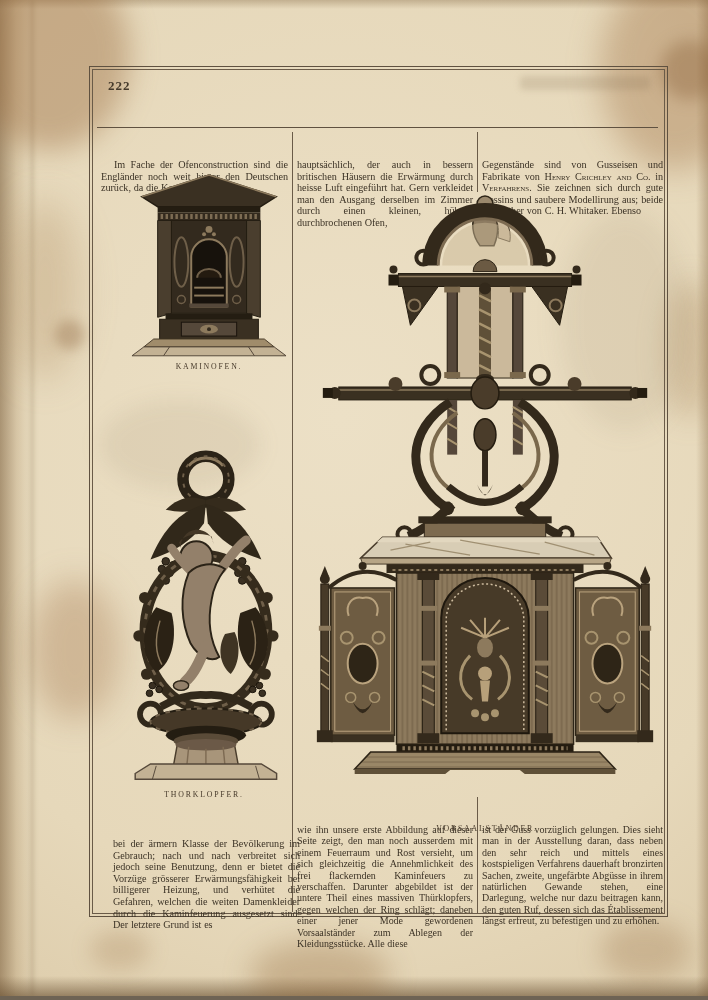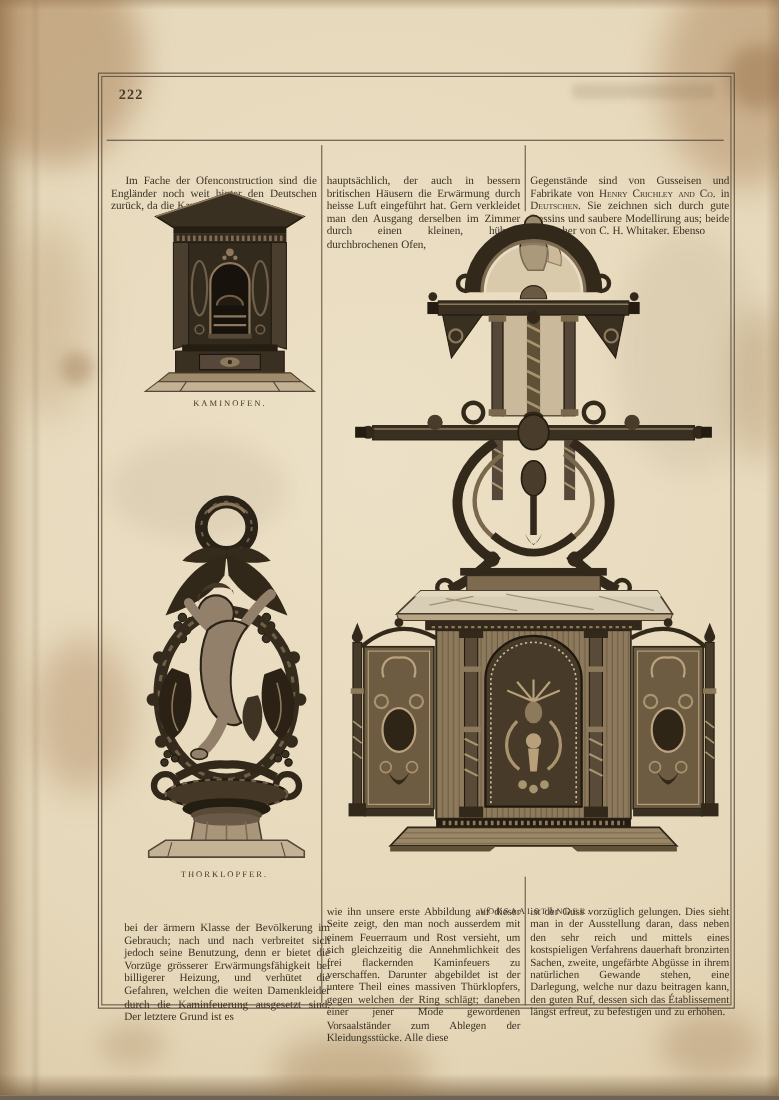--- a/index.html
+++ b/index.html
@@ -185,21 +185,21 @@
     </svg>
   </div>
   <div class="caption" style="left:118px;top:790px;width:172px;">THORKLOPFER.</div>
 
   <div class="para" style="left:113px;top:811px;width:187px;">bei der ärmern Klasse der Bevölkerung im Gebrauch; nach und nach verbreitet sich jedoch seine Benutzung, denn er bietet die Vorzüge grösserer Erwärmungsfähigkeit bei billigerer Heizung, und verhütet die Gefahren, welchen die weiten Damenkleider durch die Kaminfeuerung ausgesetzt sind. Der letztere Grund ist es</div>
 
   <div class="para" style="left:297px;top:132px;width:176px;">hauptsächlich, der auch in bessern britischen Häusern die Erwärmung durch heisse Luft eingeführt hat. Gern verkleidet man den Ausgang derselben im Zimmer durch einen kleinen, hübsch durchbrochenen Ofen,</div>
   <div class="para" style="left:297px;top:797px;width:176px;font-size:10px;line-height:11.4px;">wie ihn unsere erste Abbildung auf dieser Seite zeigt, den man noch ausserdem mit einem Feuerraum und Rost versieht, um sich gleichzeitig die Annehmlichkeit des frei flackernden Kaminfeuers zu verschaffen. Darunter abgebildet ist der untere Theil eines massiven Thürklopfers, gegen welchen der Ring schlägt; daneben einer jener Mode gewordenen Vorsaalständer zum Ablegen der Kleidungsstücke. Alle diese</div>
 
   <div class="para" style="left:482px;top:132px;width:181px;">
-    <span>Gegenstände sind von Gusseisen und Fabrikate von </span><span class="sc">Henry Crichley and Co.</span><span> in </span><span class="sc">Deutschen</span><span>. Sie zeichnen sich durch gute Dessins und saubere Modellirung aus; beide rühren her von C. H. Whitaker. Ebenso</span>
+    <span>Gegenstände sind von Gusseisen und Fabrikate von </span><span class="sc">Henry Crichley and Co.</span><span> in </span><span class="sc">Verfahrens</span><span>. Sie zeichnen sich durch gute Dessins und saubere Modellirung aus; beide rühren her von C. H. Whitaker. Ebenso</span>
   </div>
   <div class="para" style="left:482px;top:797px;width:181px;font-size:10px;line-height:11.4px;">ist der Guss vorzüglich gelungen. Dies sieht man in der Ausstellung daran, dass neben den sehr reich und mittels eines kostspieligen Verfahrens dauerhaft bronzirten Sachen, zweite, ungefärbte Abgüsse in ihrem natürlichen Gewande stehen, eine Darlegung, welche nur dazu beitragen kann, den guten Ruf, dessen sich das Établissement längst erfreut, zu befestigen und zu erhöhen.</div>
 
   <div class="figure" style="left:310px;top:188px;width:355px;height:587px;">
     <svg viewBox="0 0 355 590" xmlns="http://www.w3.org/2000/svg">
       <defs>
         <pattern id="wood" width="5" height="6" patternUnits="userSpaceOnUse">
           <rect width="5" height="6" fill="#8d7a5d"></rect>
           <line x1="2" y1="0" x2="2" y2="6" stroke="#6e5c42" stroke-width="1"></line>
         </pattern>

